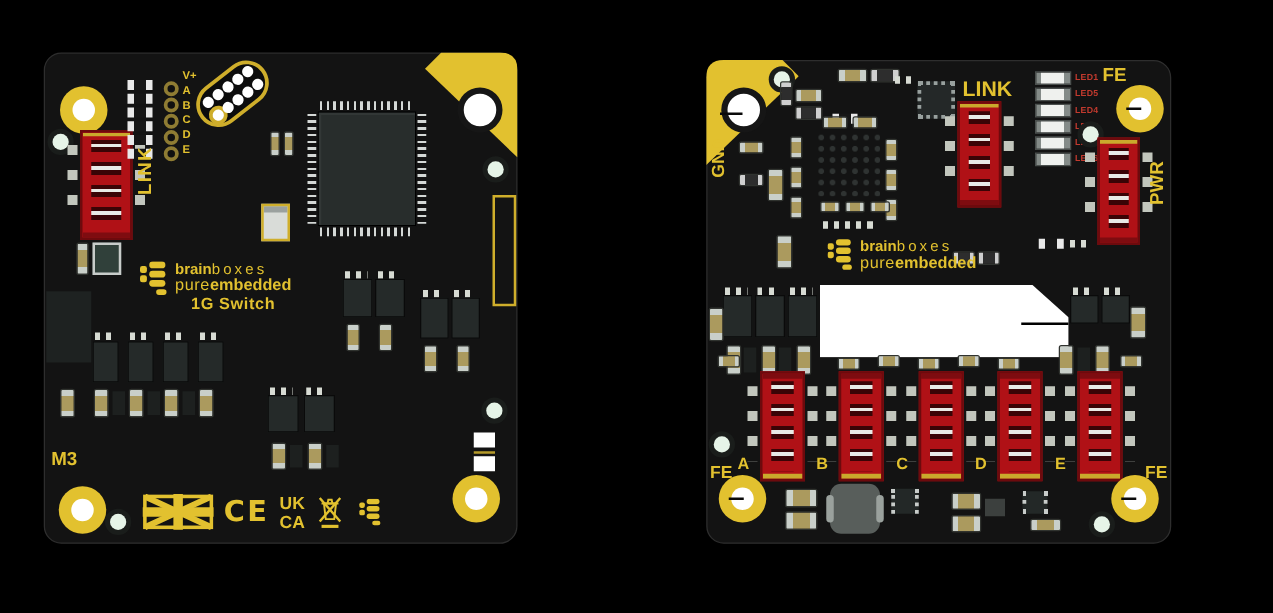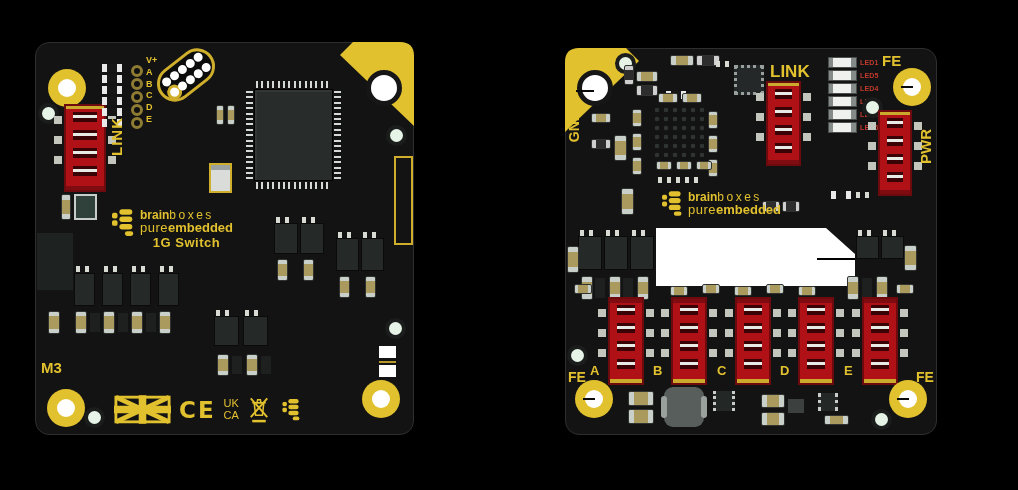--- a/index.html
+++ b/index.html
@@ -65,21 +65,21 @@
   .lg2 .p{font-weight:400;letter-spacing:.5px;} .lg2 .e{font-weight:800;}
   .lg3{font-size:13px;line-height:1.2;color:#e2c12f;font-weight:700;text-align:center;letter-spacing:.5px;}
   
   .inductor{position:absolute;background:#585e5b;border-radius:9px;}
   .inductor::before,.inductor::after{content:'';position:absolute;top:9px;bottom:9px;width:6px;background:#9aa19d;border-radius:3px;}
   .inductor::before{left:-3px}.inductor::after{right:-3px}
   .soic{position:absolute;background:#232827;border-left:3px dotted #c8ccca;border-right:3px dotted #c8ccca;box-sizing:border-box;}
   .wtag{position:absolute;background:#fff;}
   .certs{position:absolute;display:flex;align-items:center;gap:8px;}
   .ce{font-size:23px;font-weight:700;color:#e2c12f;letter-spacing:2px;font-family:"DejaVu Sans",sans-serif;}
-  .ukca{font-size:11px;font-weight:400;line-height:1.05;color:#e2c12f;text-align:center;}
+  .ukca{font-size:14px;font-weight:700;line-height:1.05;color:#e2c12f;text-align:center;}
 </style>
 </head>
 <body>
 
 <div class="stage">
 
   <div class="board" style="left:35px;top:42px;width:377px;height:391px;">
 
     <svg style="position:absolute;right:-1px;top:-1px;" width="74" height="84" viewBox="0 0 74 84">
         <path d="M0 13 L13 0 H60 Q74 0 74 14 V84 Z" fill="#e2c12f"></path>

